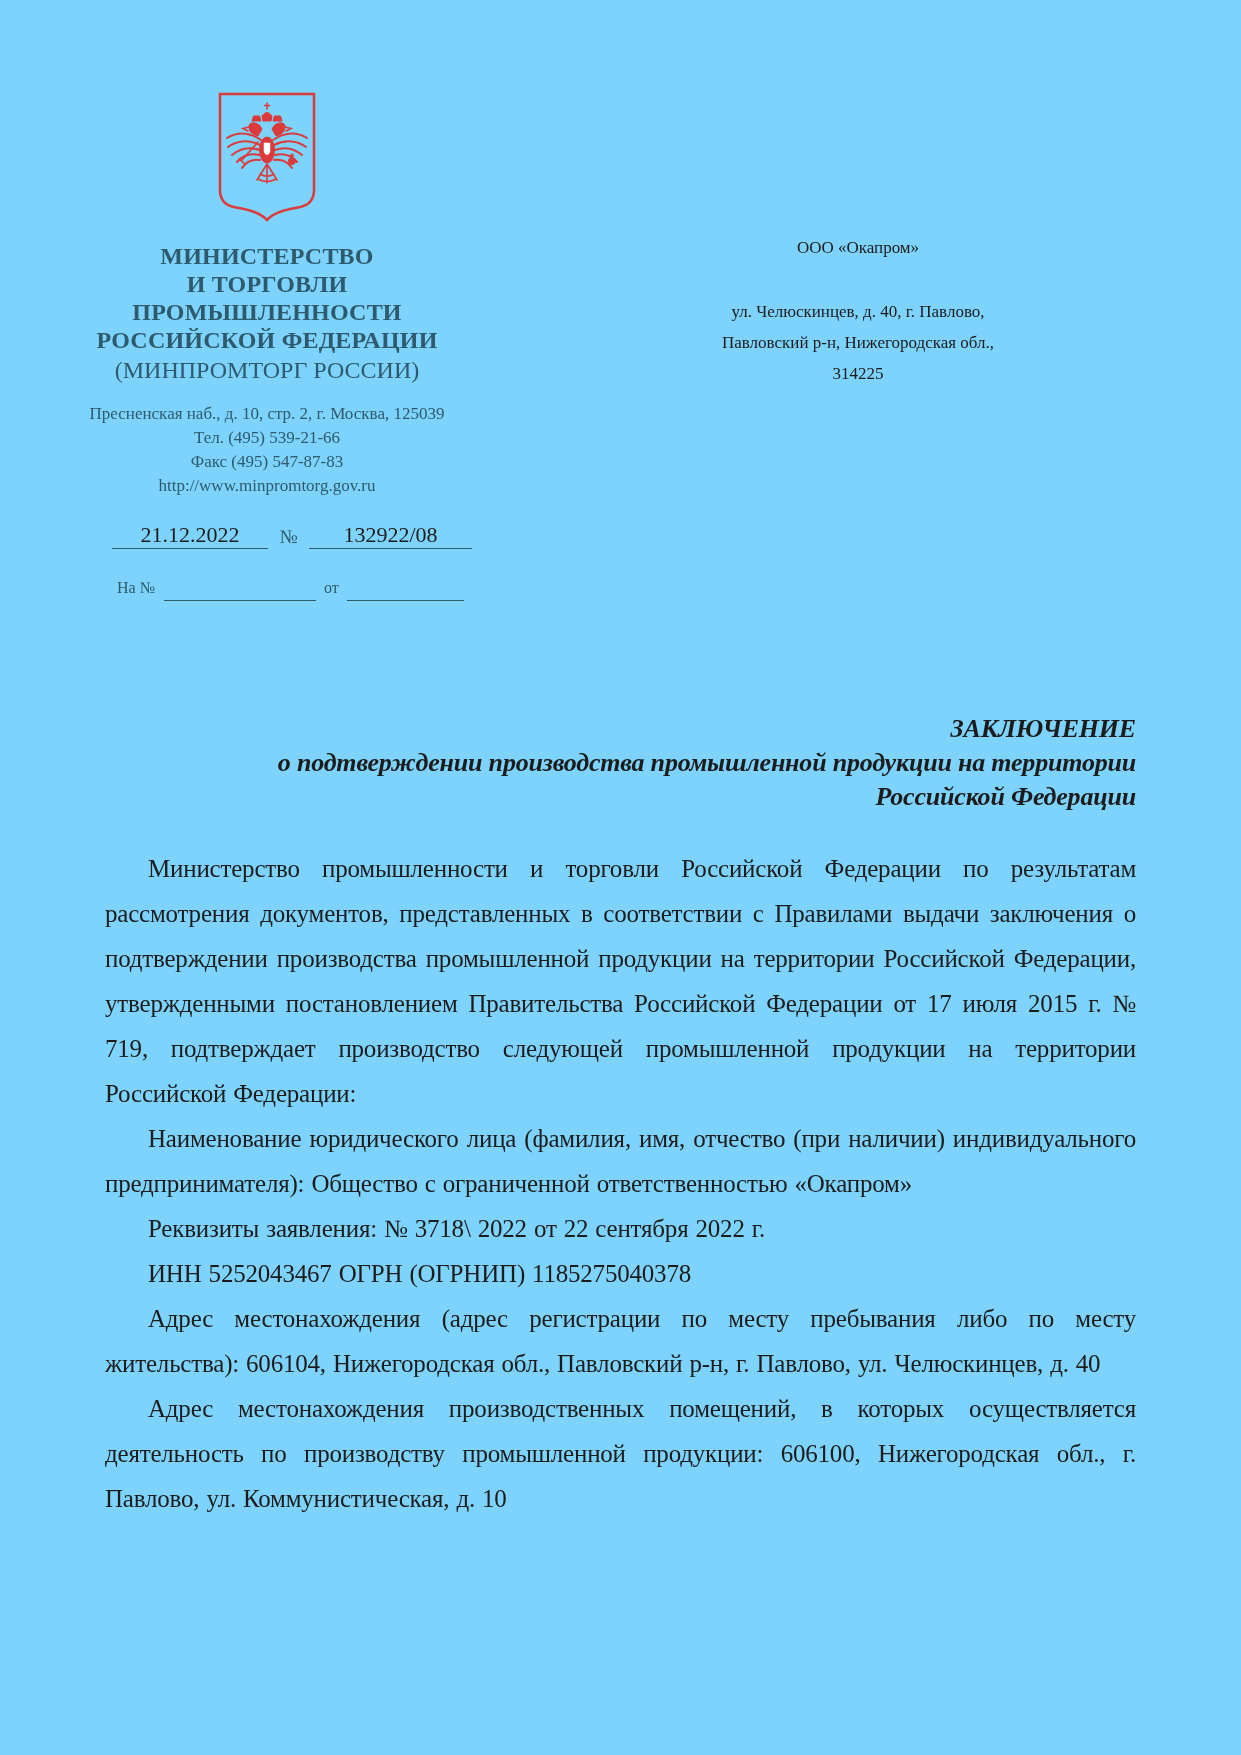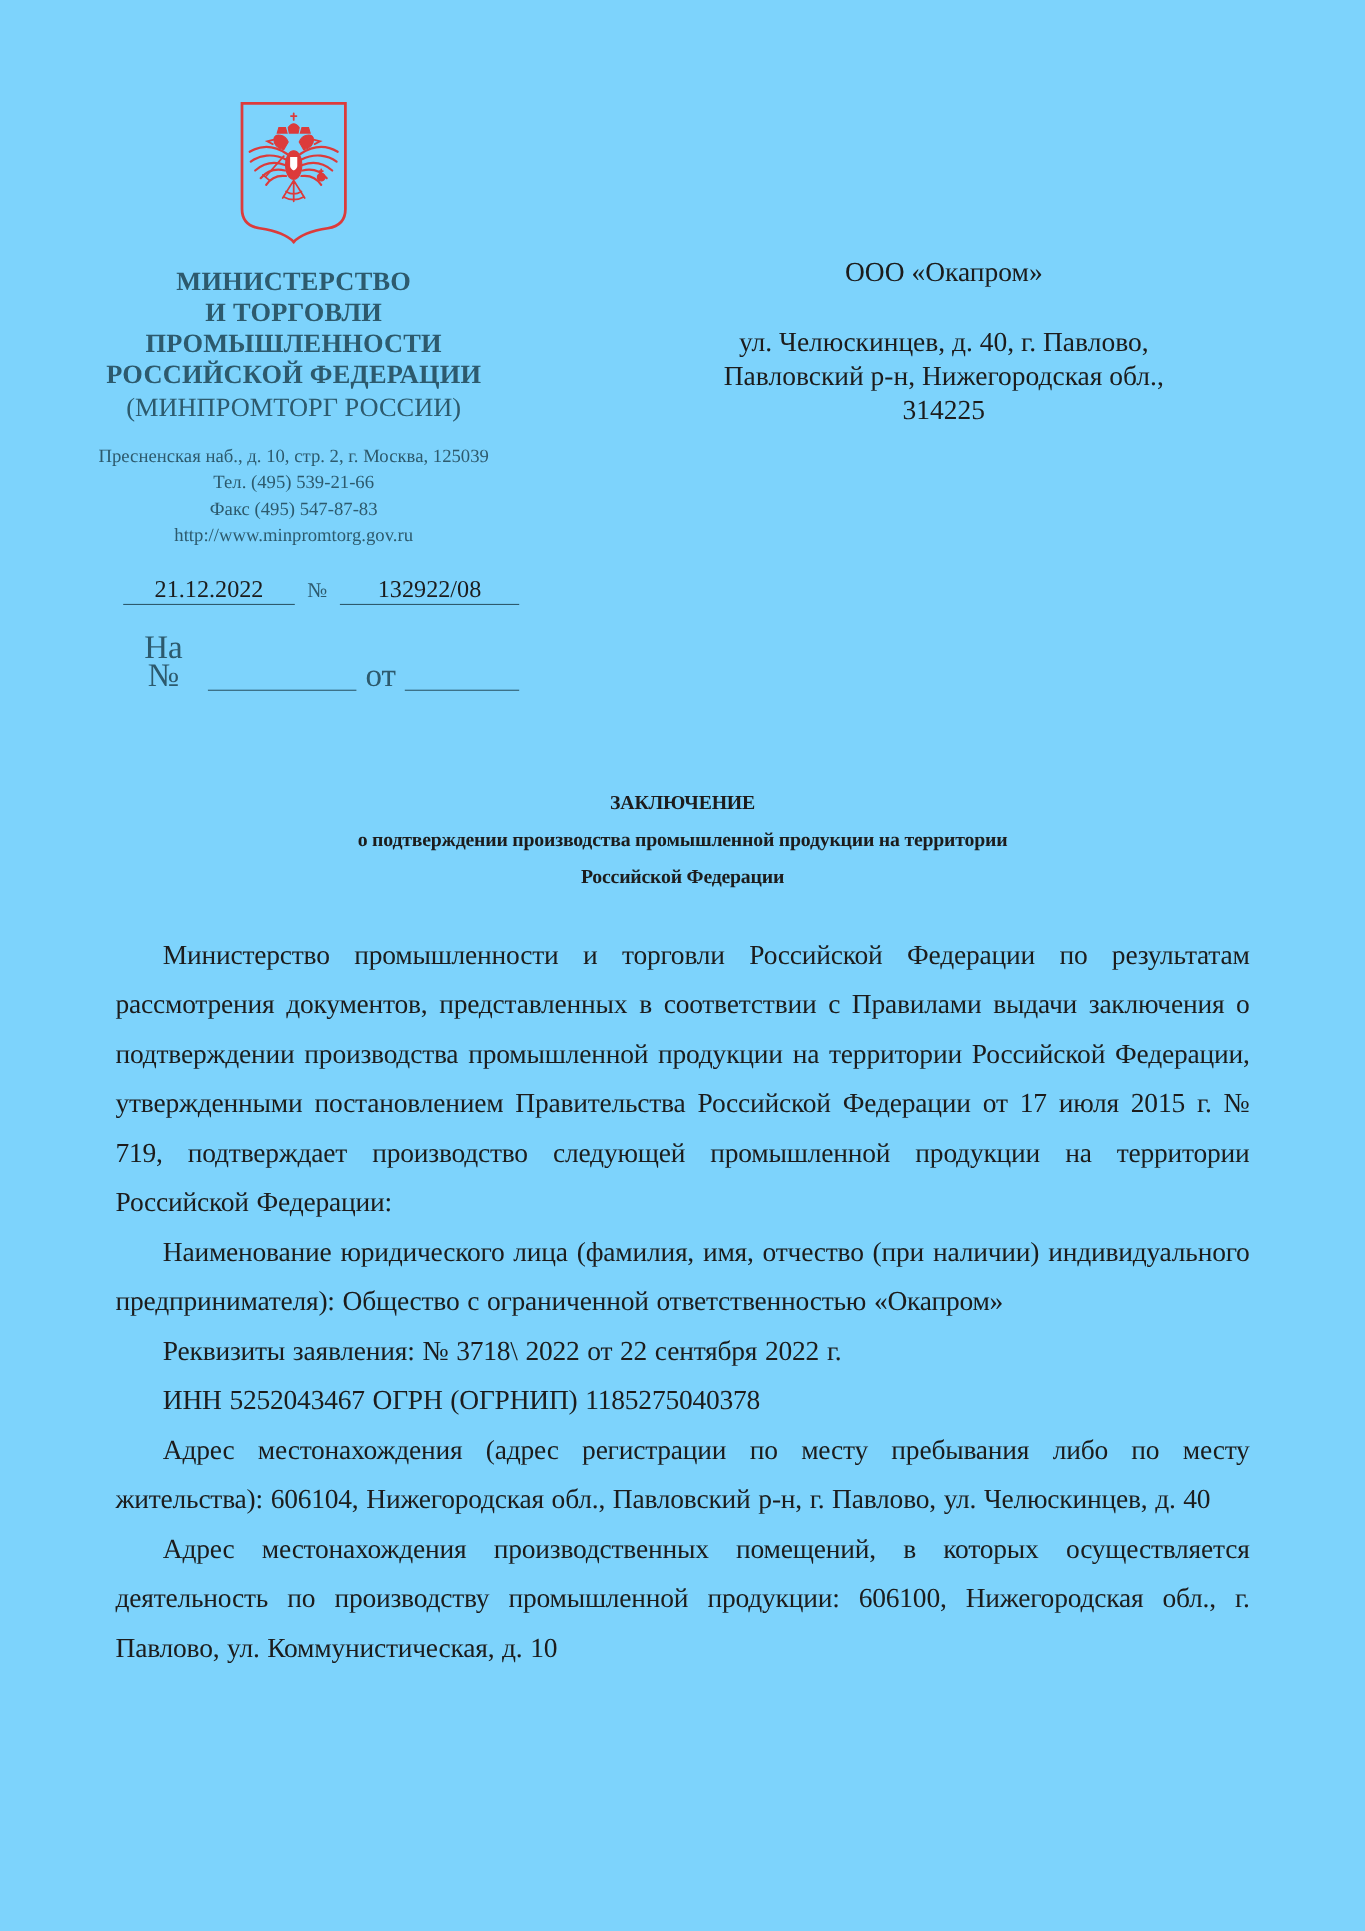--- a/index.html
+++ b/index.html
@@ -71,50 +71,51 @@
   .date-row .f1{width:156px;}
   .date-row .no-sign{color:var(--teal);font-size:19px;padding:0 7px 1px 7px;}
   .date-row .f2{width:163px;}
 
   .ref-row{
     margin-top:26px;
     display:flex;
     align-items:flex-end;
     justify-content:flex-start;
     padding-left:55px;
-    font-size:30px;
+    font-size:16px;
     color:var(--teal);
   }
   .ref-row .lbl{padding-right:9px;line-height:26px;}
   .ref-row .f1{width:152px;}
   .ref-row .ot{padding:0 8px;line-height:26px;}
   .ref-row .f2{width:117px;}
 
   
   .recipient{
     position:absolute;
     left:648px; top:232px;
     width:420px;
     text-align:center;
-    font-size:25px;
+    font-size:17px;
     line-height:31px;
     color:var(--ink);
   }
   .recipient .r-name{margin-bottom:33px;}
 
   
   .doc-title{
     position:absolute;
     left:105px; top:712px;
     width:1031px;
-    text-align:center;
+    text-align:right;
     font-weight:bold;
-    font-size:18px;
+    font-size:26px;
     line-height:34px;
     letter-spacing:-0.2px;
+    font-style:italic;
   }
 
   
   .doc-body{
     position:absolute;
     left:105px; top:846px;
     width:1031px;
   }
   .doc-body p{
     font-size:25px;

